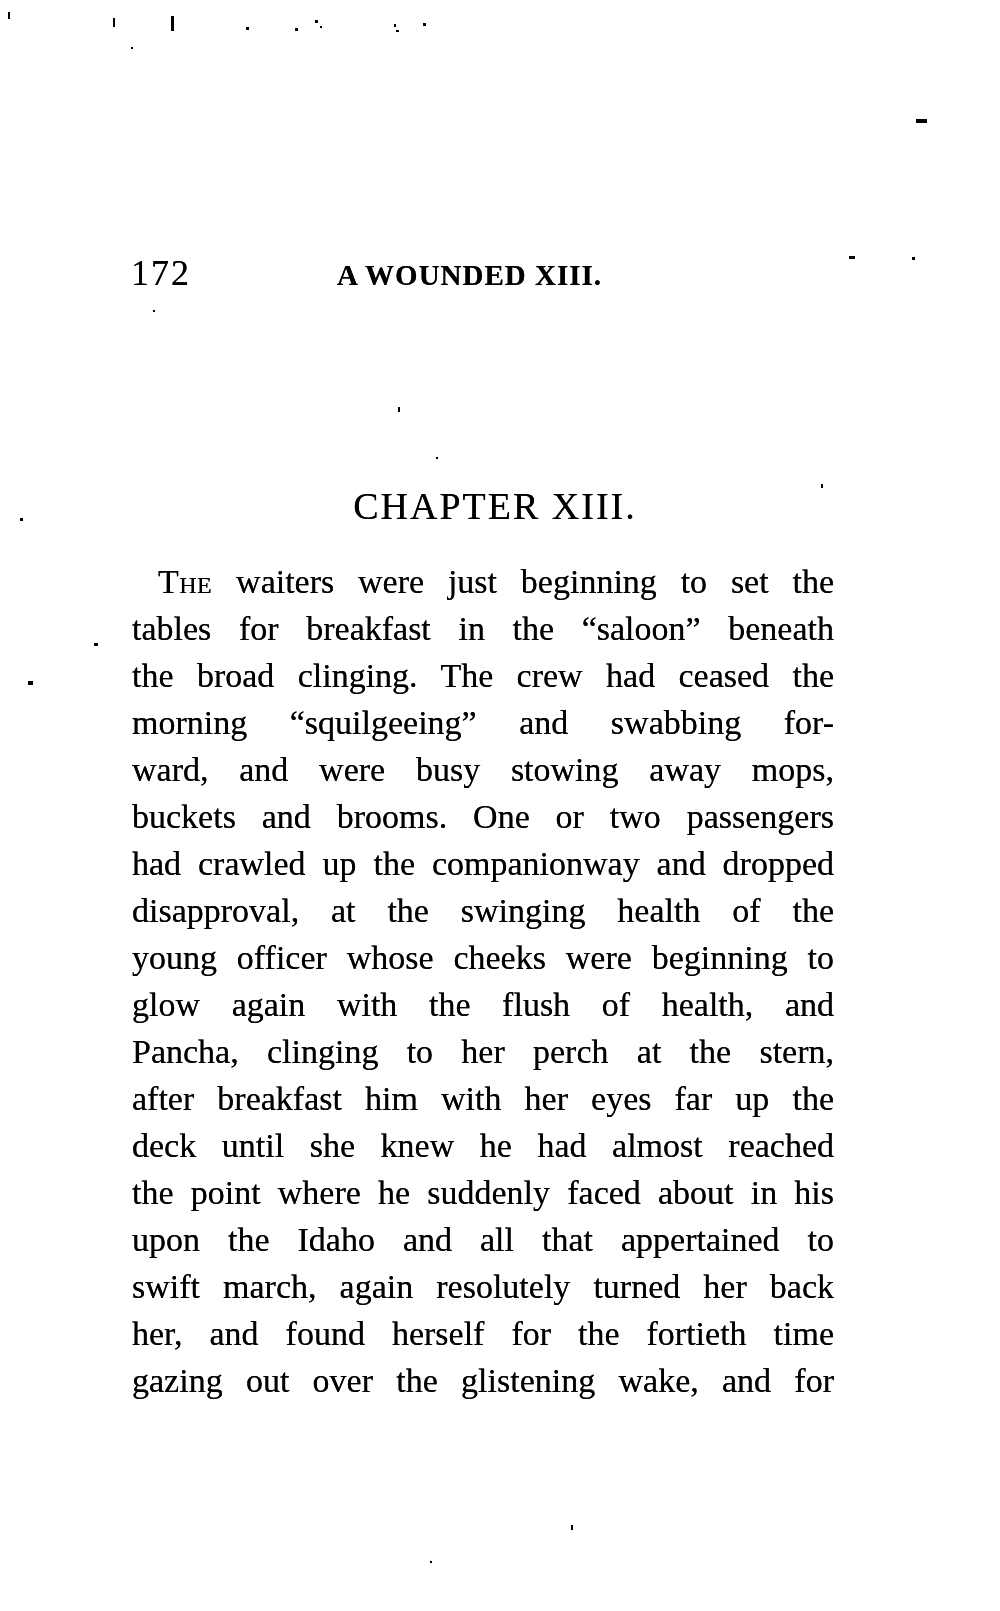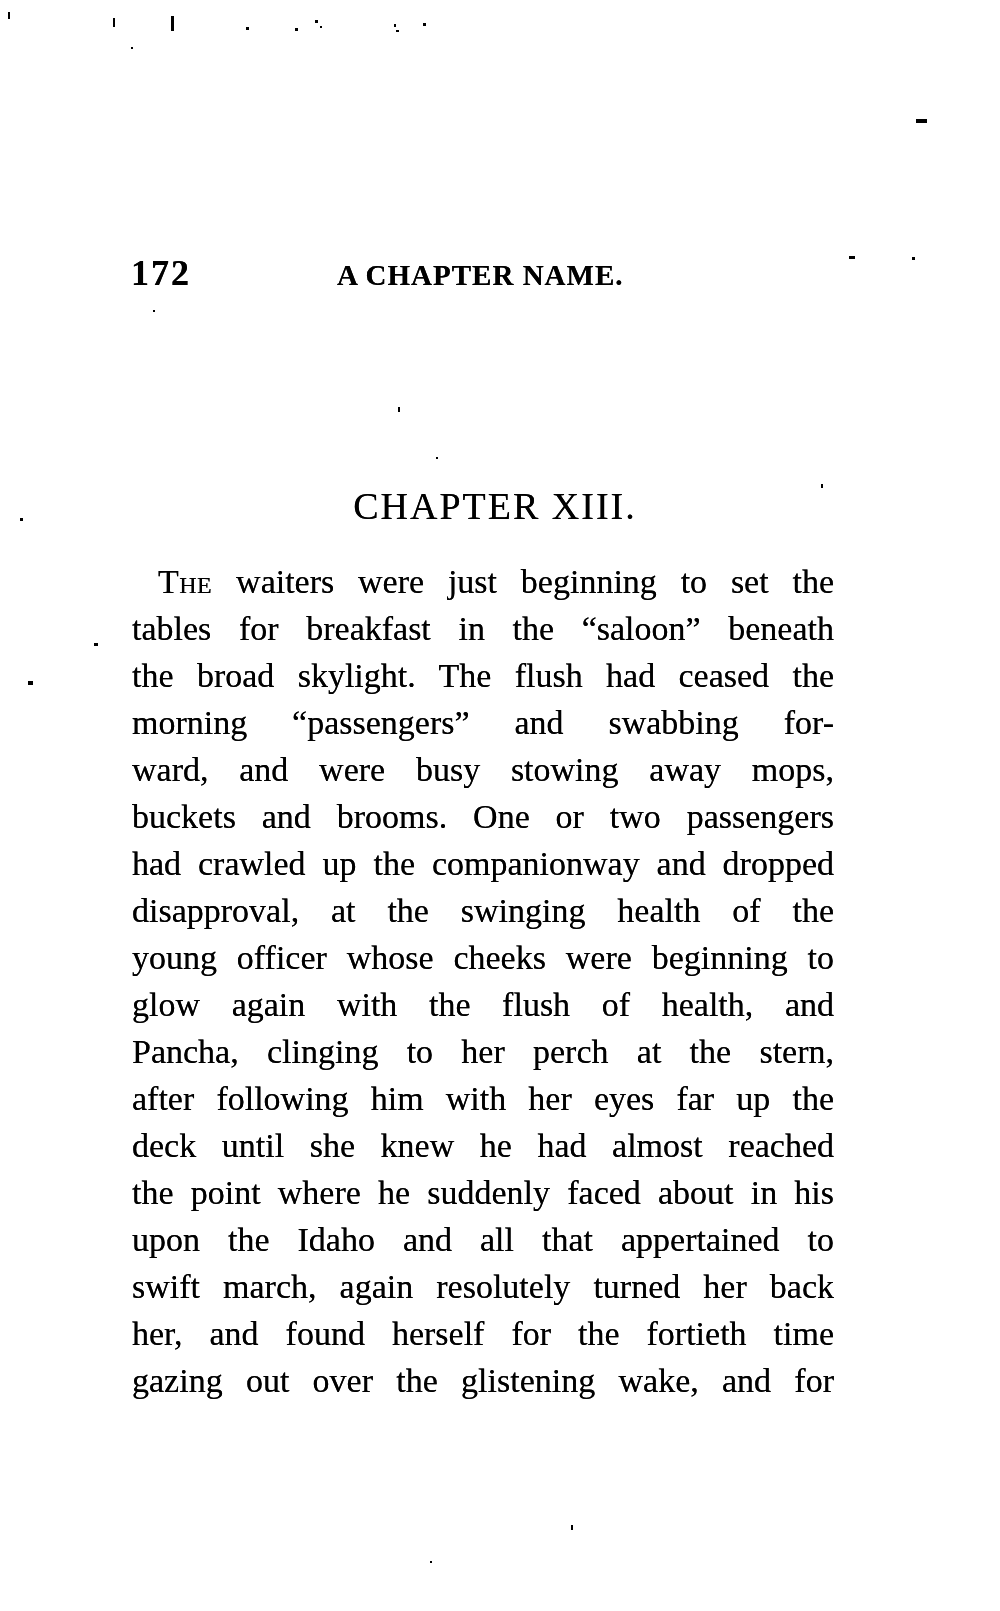--- a/index.html
+++ b/index.html
@@ -15,21 +15,21 @@
     color: #000000;
     font-family: "Liberation Serif", "DejaVu Serif", serif;
     text-shadow: 0 0 0.5px rgba(0,0,0,0.85);
     overflow: hidden;
   }
   .page-number {
     position: absolute;
     left: 131px;
     top: 252px;
     font-size: 36px;
-    font-weight: bold;
+    font-weight: normal;
     letter-spacing: 2px;
   }
   .running-title {
     position: absolute;
     left: 337px;
     top: 259px;
     font-size: 29px;
     font-weight: bold;
     letter-spacing: 1px;
     white-space: nowrap;
@@ -74,37 +74,37 @@
     position: absolute;
     background: #000;
   }
 </style>
 </head>
 <body>
 
 <div class="page">
 
   <span class="page-number">172</span>
-  <span class="running-title">A CHAPTER NAME.</span>
+  <span class="running-title">A WOUNDED XIII.</span>
 
   <h1 class="chapter-heading">CHAPTER XIII.</h1>
 
   <div class="body-text">
     <div class="line indent"><span class="lead">The</span> <span>waiters were just beginning to set the</span></div>
     <div class="line">tables for breakfast in the “saloon” beneath</div>
-    <div class="line">the broad skylight. The flush had ceased the</div>
-    <div class="line">morning “passengers” and swabbing for-</div>
+    <div class="line">the broad clinging. The crew had ceased the</div>
+    <div class="line">morning “squilgeeing” and swabbing for-</div>
     <div class="line">ward, and were busy stowing away mops,</div>
     <div class="line">buckets and brooms. One or two passengers</div>
     <div class="line">had crawled up the companionway and dropped</div>
     <div class="line">disapproval, at the swinging health of the</div>
     <div class="line">young officer whose cheeks were beginning to</div>
     <div class="line">glow again with the flush of health, and</div>
     <div class="line">Pancha, clinging to her perch at the stern,</div>
-    <div class="line">after following him with her eyes far up the</div>
+    <div class="line">after breakfast him with her eyes far up the</div>
     <div class="line">deck until she knew he had almost reached</div>
     <div class="line">the point where he suddenly faced about in his</div>
     <div class="line">upon the Idaho and all that appertained to</div>
     <div class="line">swift march, again resolutely turned her back</div>
     <div class="line">her, and found herself for the fortieth time</div>
     <div class="line">gazing out over the glistening wake, and for</div>
   </div>
 
   <div class="speck" style="left:8px;top:12px;width:2px;height:7px;"></div>
   <div class="speck" style="left:113px;top:18px;width:2px;height:9px;"></div>

